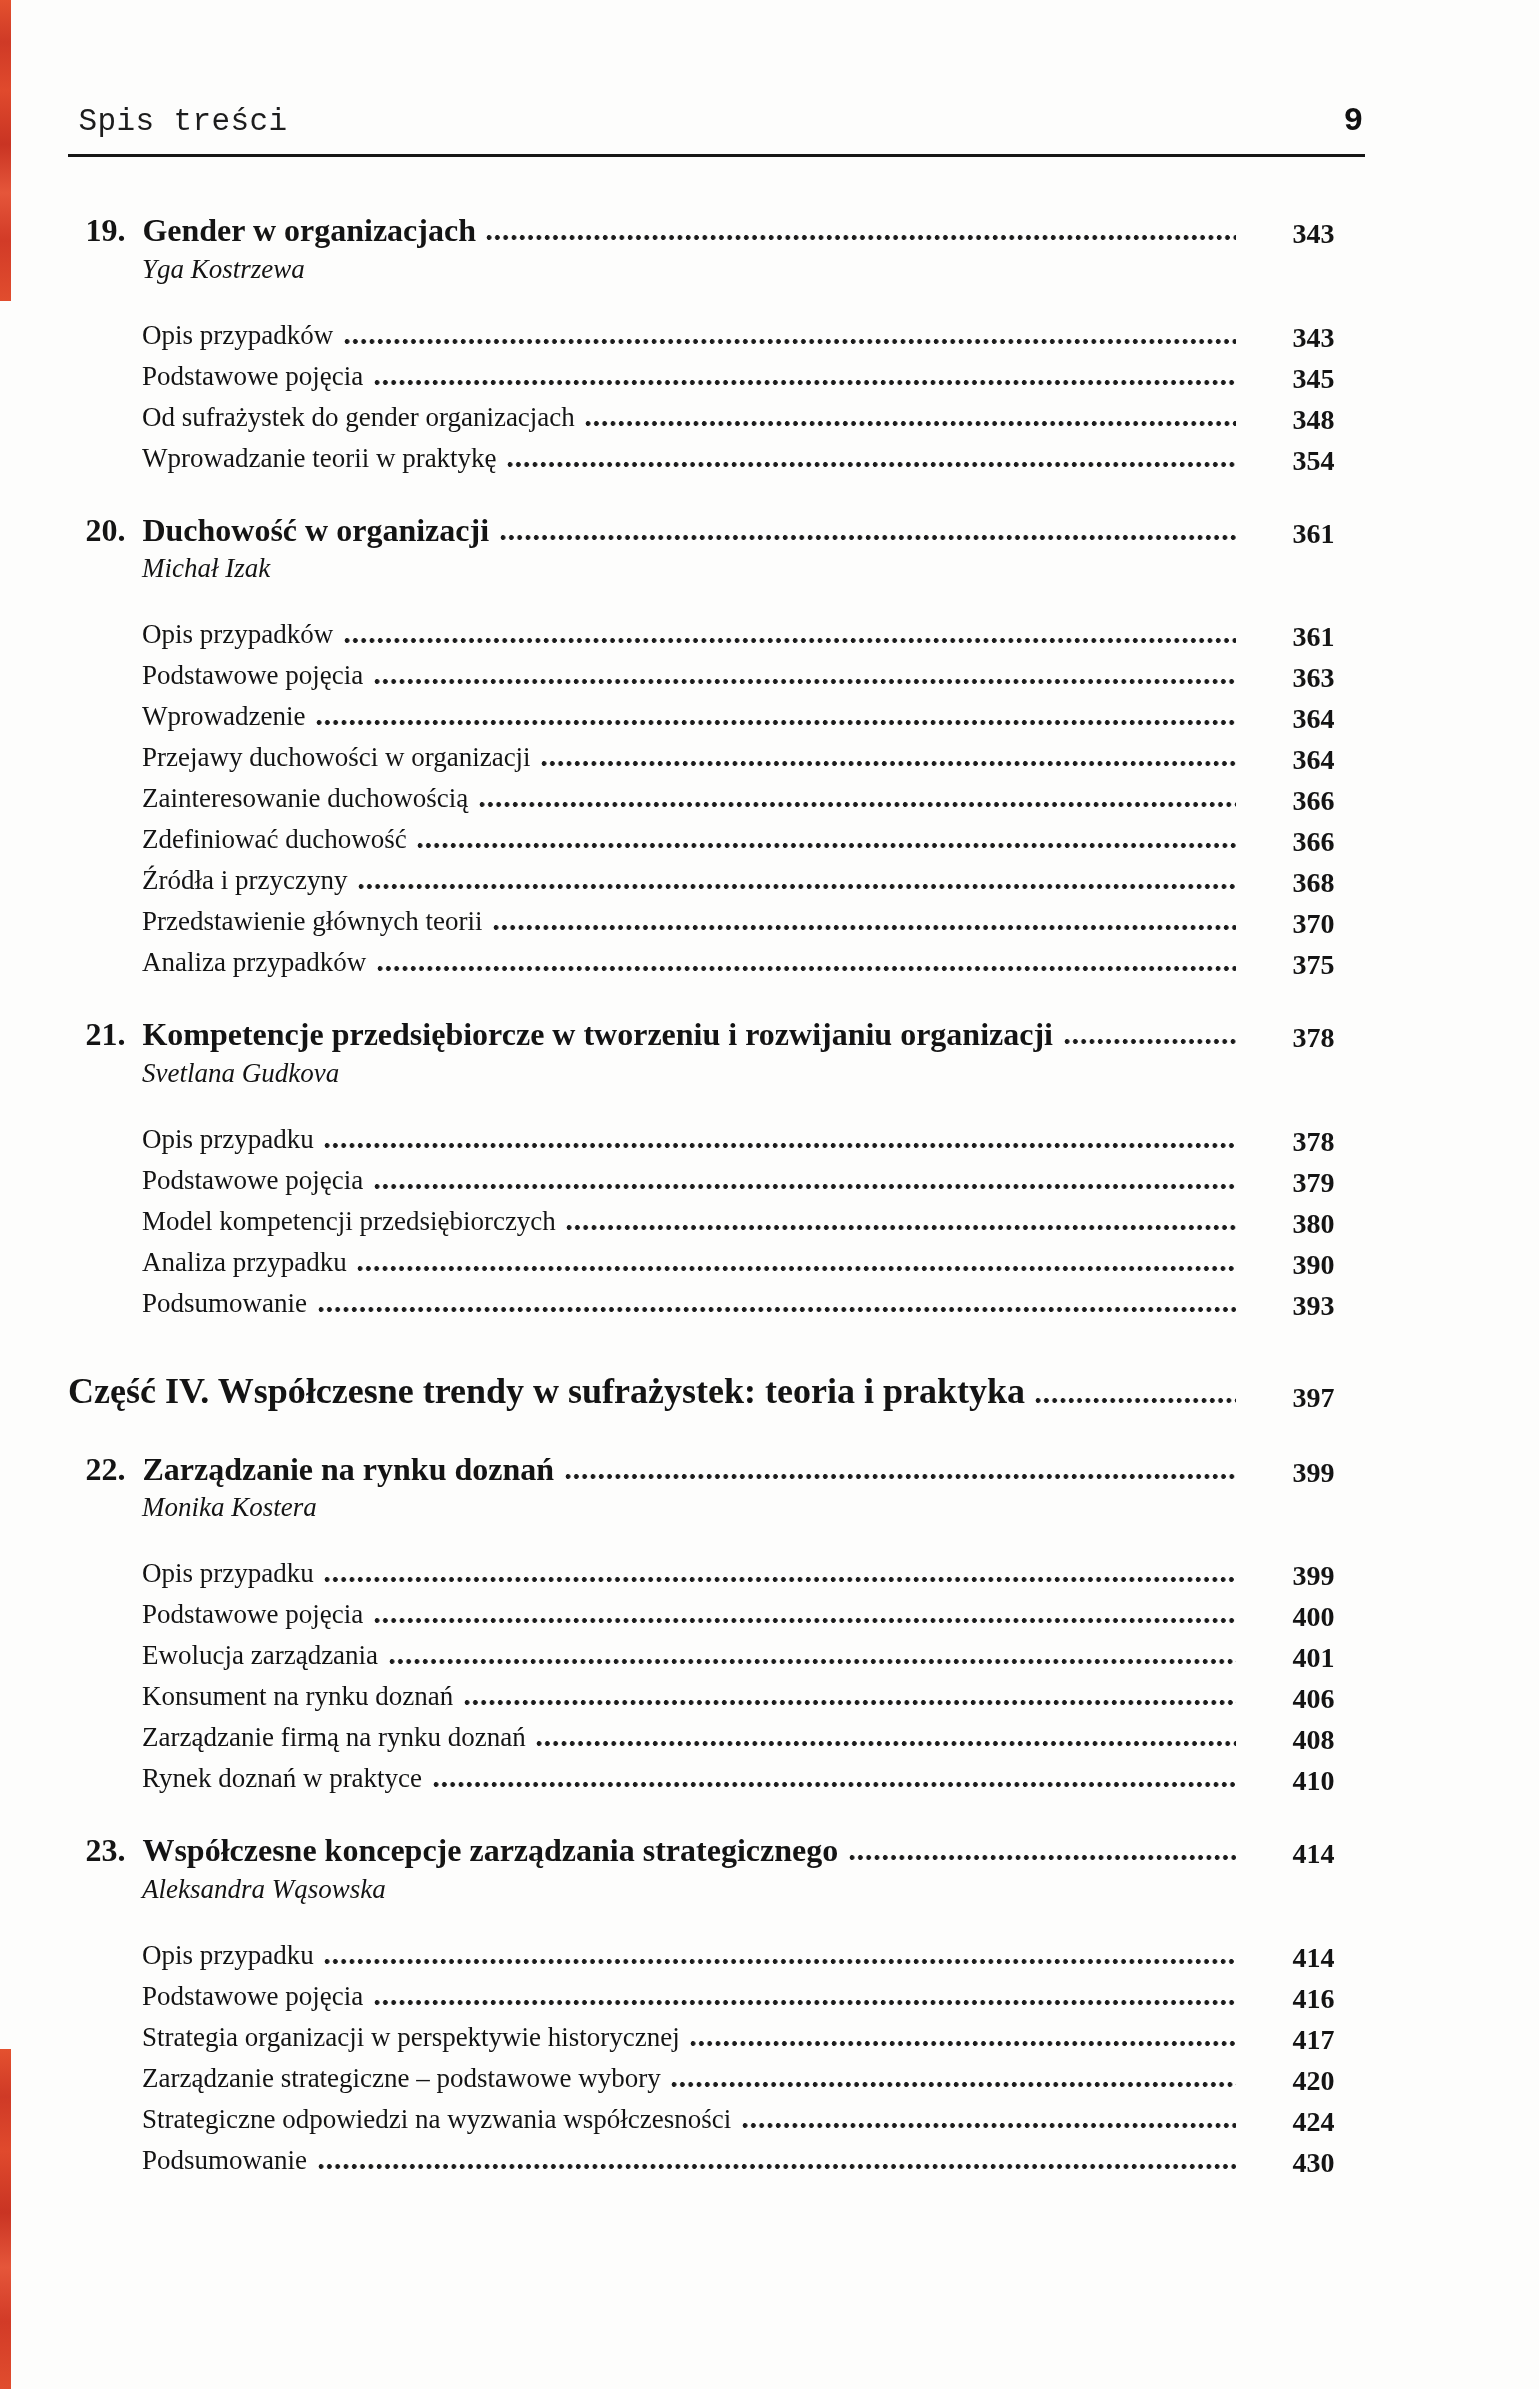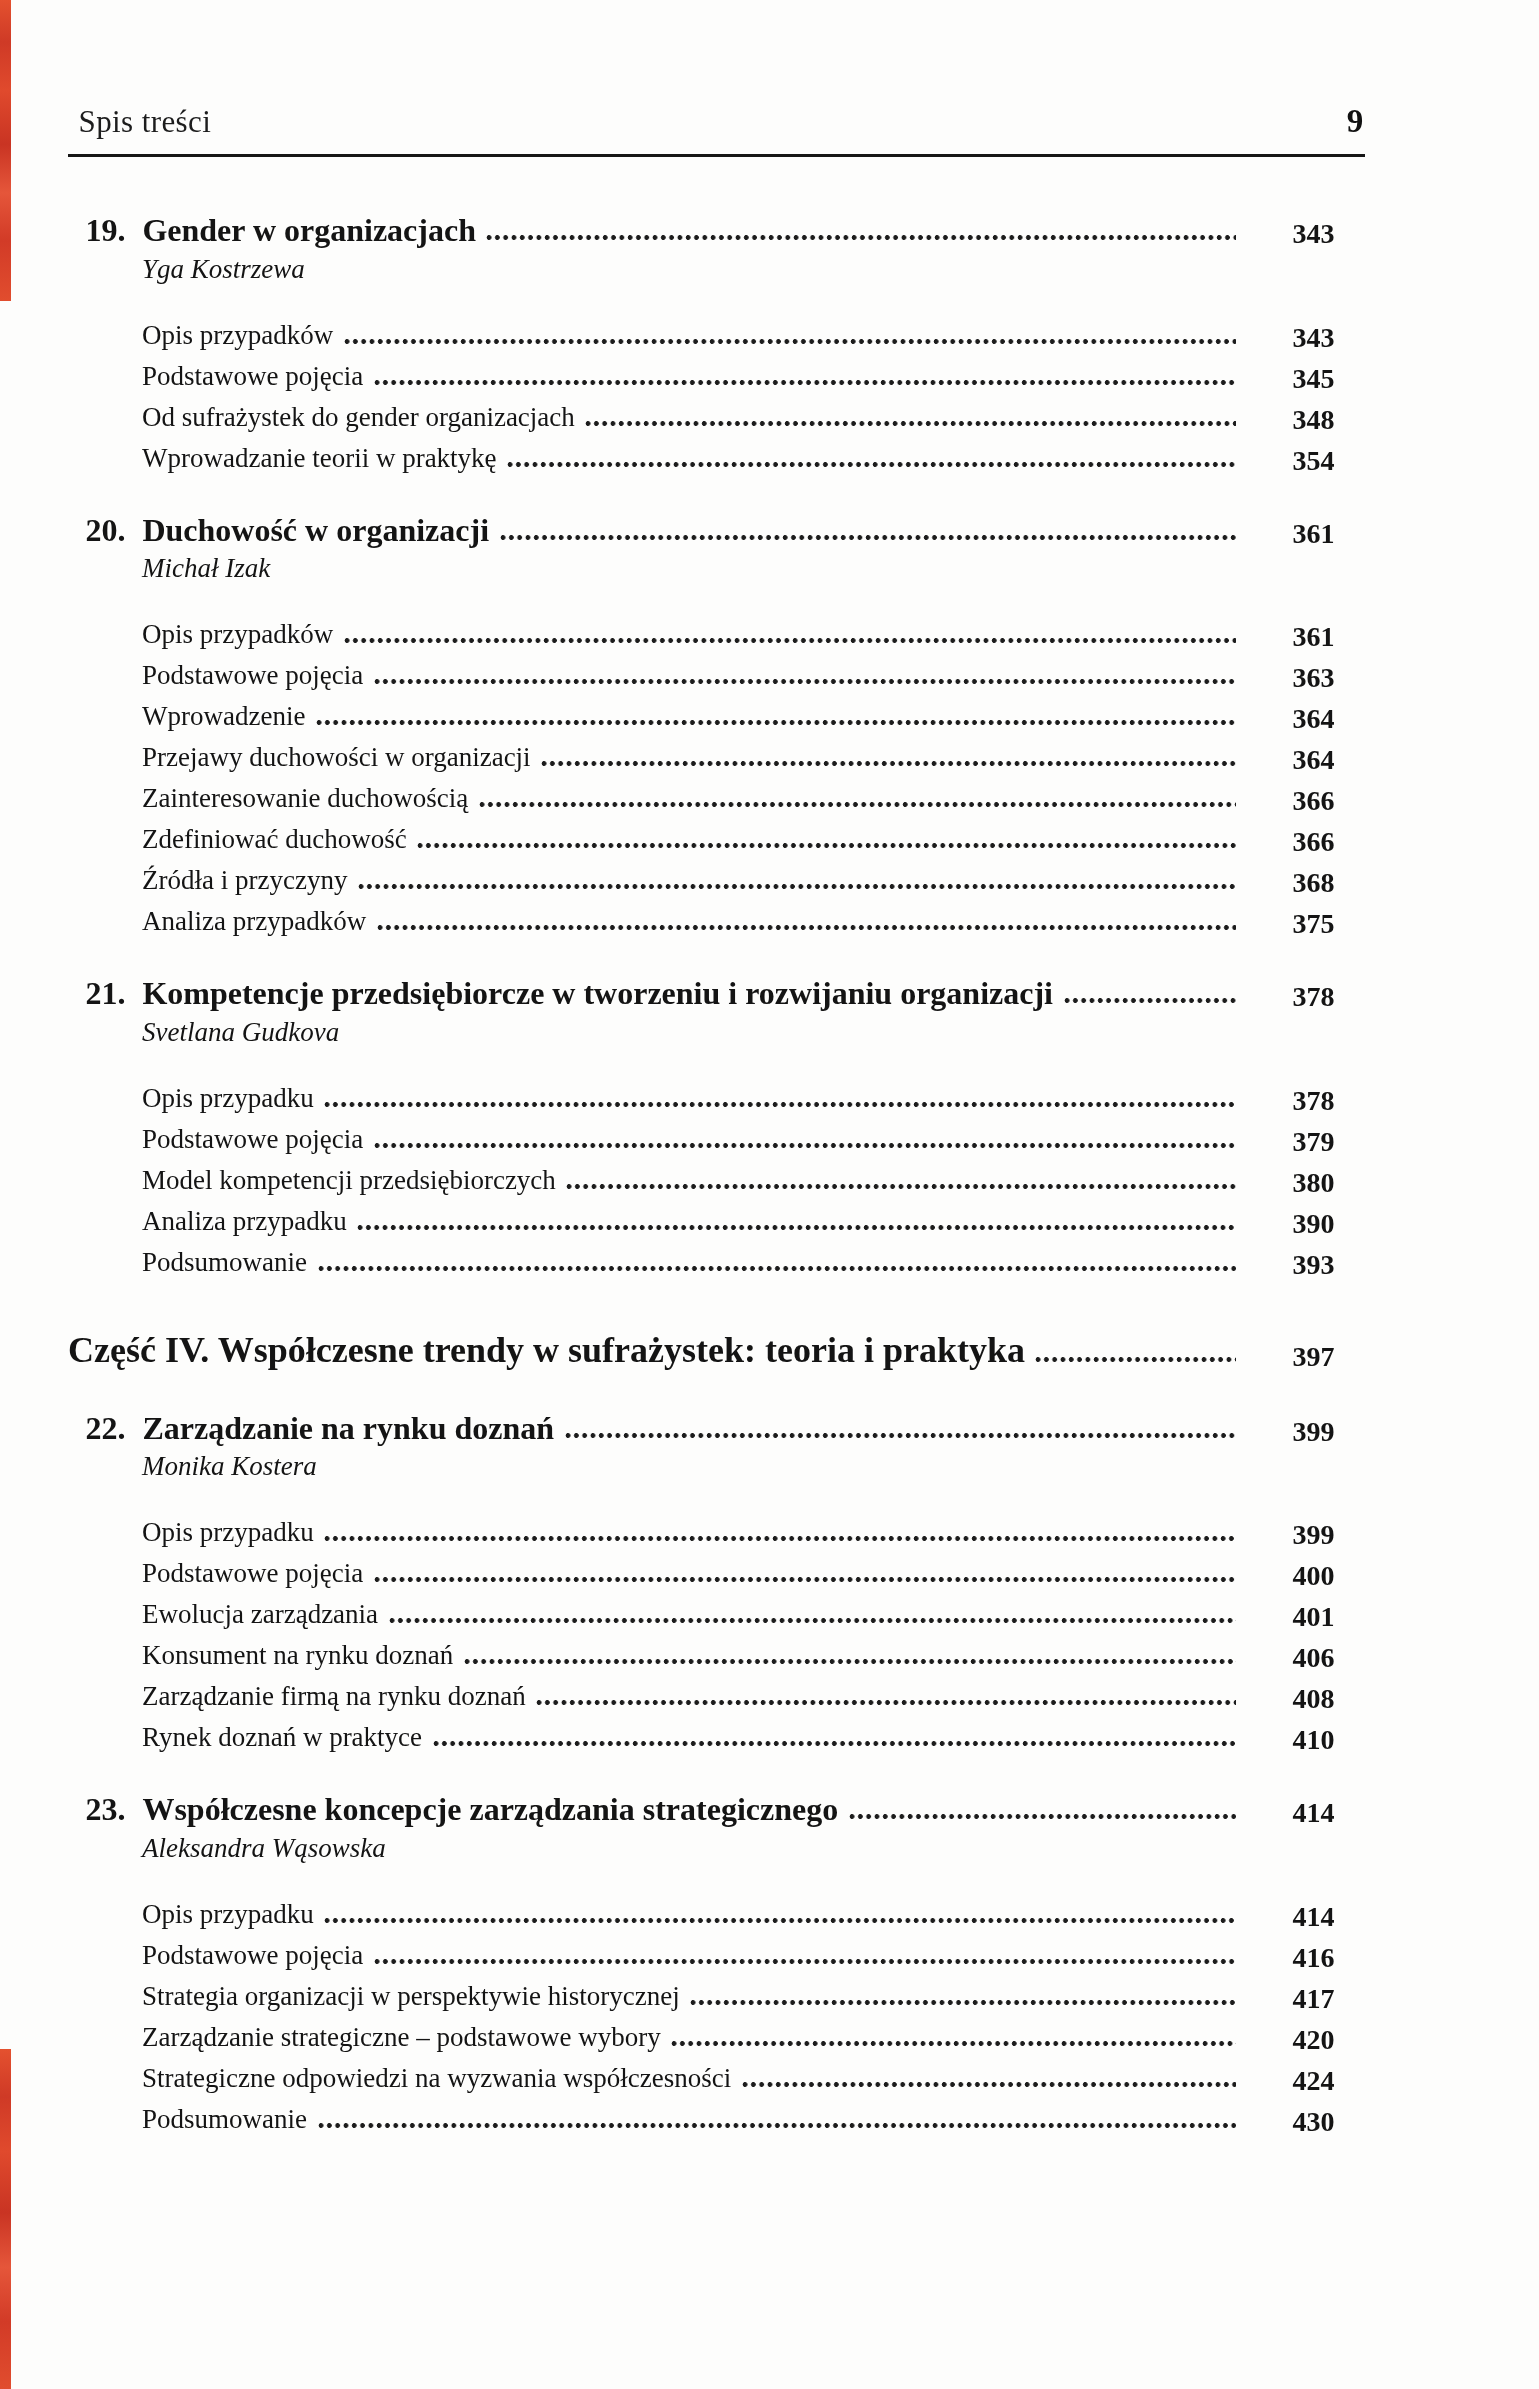--- a/index.html
+++ b/index.html
@@ -25,21 +25,21 @@
     position: absolute;
     left: 68px; top: 103px;
     width: 1297px;
   }
 
   
   .page-header {
     display: flex; align-items: flex-start;
     border-bottom: 3.5px solid #161616;
     padding-bottom: 14px;
-    font-family: Liberation Serif, serif;
+    font-family: Liberation Mono, monospace;
   }
   .hdr-title {
     font-size: 31px; line-height: 37px;
     color: #1d1d1d; margin-left: 10.5px;
     letter-spacing: 0.4px;
   }
   .hdr-spacer { flex: 1 1 auto; }
   .hdr-page {
     font-size: 33px; line-height: 37px;
     font-weight: 700; color: #111;
@@ -187,20 +187,25 @@
         <span class="entry-label">Zdefiniować duchowość</span>
         <span class="dots"></span>
         <span class="pg">366</span>
       </div>
       <div class="row entry-row">
         <span class="entry-label">Źródła i przyczyny</span>
         <span class="dots"></span>
         <span class="pg">368</span>
       </div>
       <div class="row entry-row">
+        <span class="entry-label">Przedstawienie głównych teorii</span>
+        <span class="dots"></span>
+        <span class="pg">370</span>
+      </div>
+      <div class="row entry-row">
         <span class="entry-label">Analiza przypadków</span>
         <span class="dots"></span>
         <span class="pg">375</span>
       </div>
     </div>
   </section>
 
   <section class="chapter">
     <div class="row title-row">
       <span class="num">21.</span>

